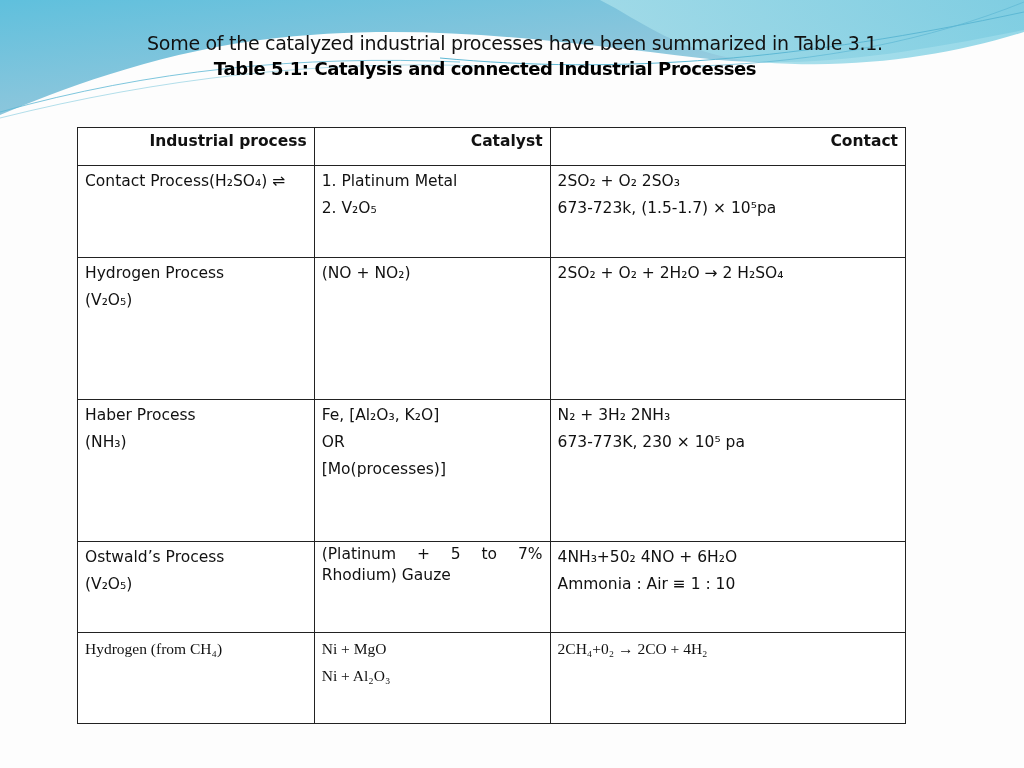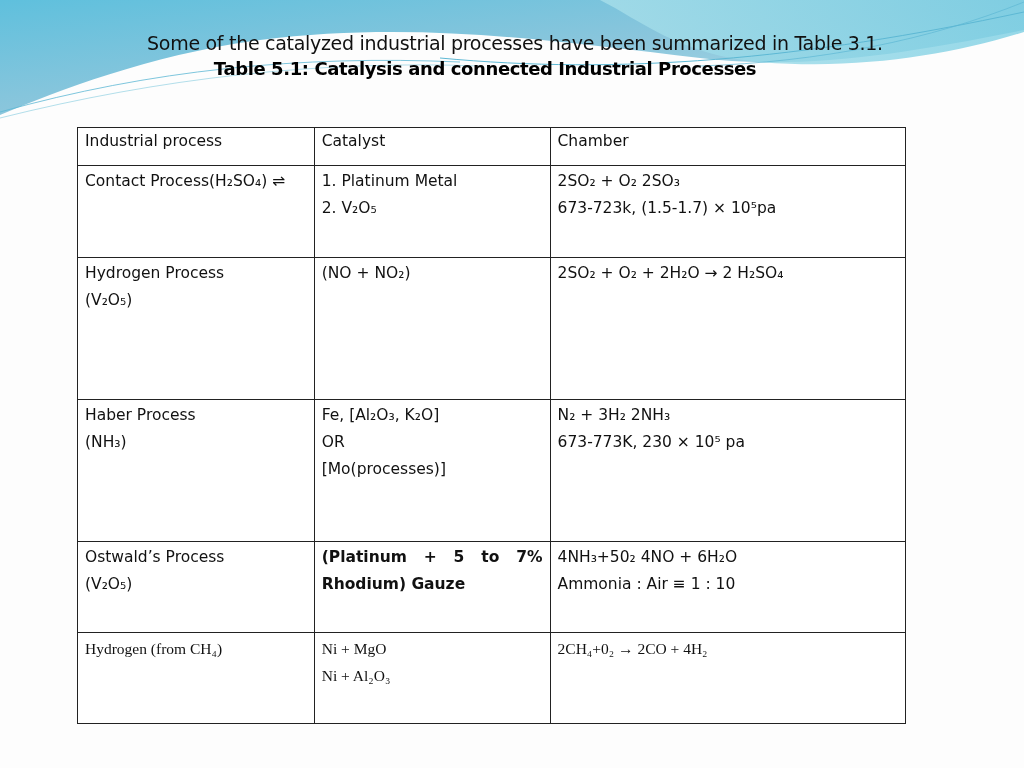--- a/index.html
+++ b/index.html
@@ -16,31 +16,31 @@
 
   table.process-table {
     position: absolute; left: 77px; top: 127px; z-index: 2;
     border-collapse: collapse; width: 829px; background: #fff;
     font-size: 15.5px;
   }
   table.process-table th, table.process-table td {
     border: 1.5px solid #222; vertical-align: top; text-align: left;
     padding: 2px 7px; line-height: 27px;
   }
-  table.process-table th { font-weight: normal; text-align: left; height: 35px; padding-top: 0; }
+  table.process-table th { font-weight: bold; text-align: right; height: 35px; padding-top: 0; }
   .col1 { width: 222px; }
   .col2 { width: 222px; }
   .col3 { width: 342px; }
   tr.r1 td { height: 87px; }
   tr.r2 td { height: 137px; }
   tr.r3 td { height: 137px; margin-top: 29px; }
   tr.r4 td { height: 86px; }
   tr.r5 td { height: 86px; font-family: Liberation Serif, serif; }
   .line { display: block; white-space: nowrap; }
-  .justify { white-space: normal; text-align: justify; text-align-last: left; line-height: 27px; font-weight: bold; }
+  .justify { white-space: normal; text-align: justify; text-align-last: left; line-height: 21px; }
 </style>
 </head>
 <body>
 
 <svg class="bg-swoosh" viewBox="0 0 1024 140" preserveAspectRatio="none">
   <defs>
     <linearGradient id="g1" x1="0" y1="0" x2="1" y2="1">
       <stop offset="0" stop-color="#5fc0dd"></stop>
       <stop offset="0.5" stop-color="#8cc6dc"></stop>
       <stop offset="1" stop-color="#b3e3ec"></stop>
@@ -61,21 +61,21 @@
 <div class="title-block">
   <div class="subtitle">Some of the catalyzed industrial processes have been summarized in Table 3.1.</div>
   <div class="table-title">Table 5.1: Catalysis and connected Industrial Processes</div>
 </div>
 
 <table class="process-table">
   <thead>
     <tr>
       <th class="col1">Industrial process</th>
       <th class="col2">Catalyst</th>
-      <th class="col3">Chamber</th>
+      <th class="col3">Contact</th>
     </tr>
   </thead>
   <tbody>
     <tr class="r1">
       <td>
         <span class="line">Contact Process(H₂SO₄) ⇌</span>
       </td>
       <td>
         <span class="line">1. Platinum Metal</span>
         <span class="line">2. V₂O₅</span>

